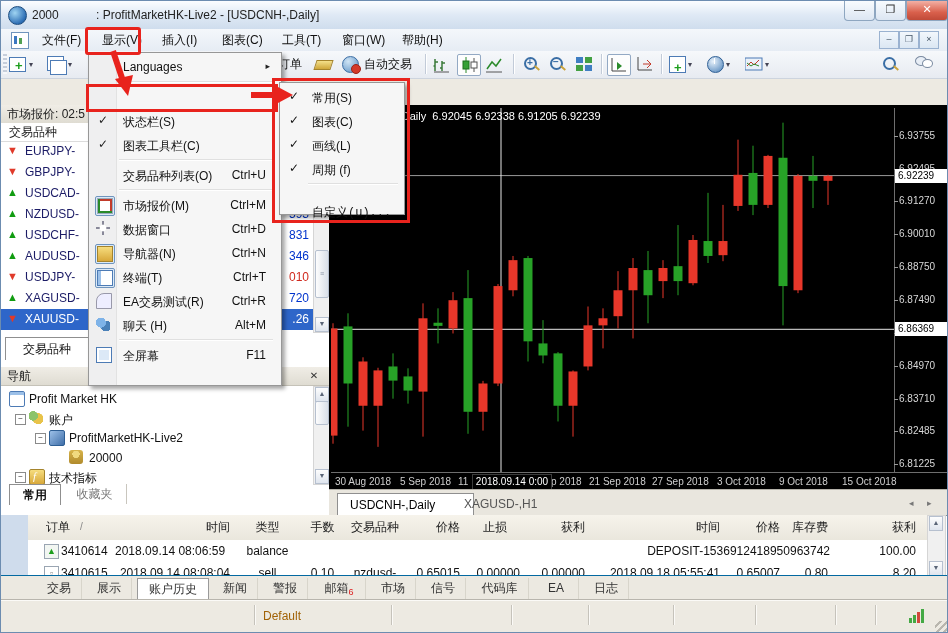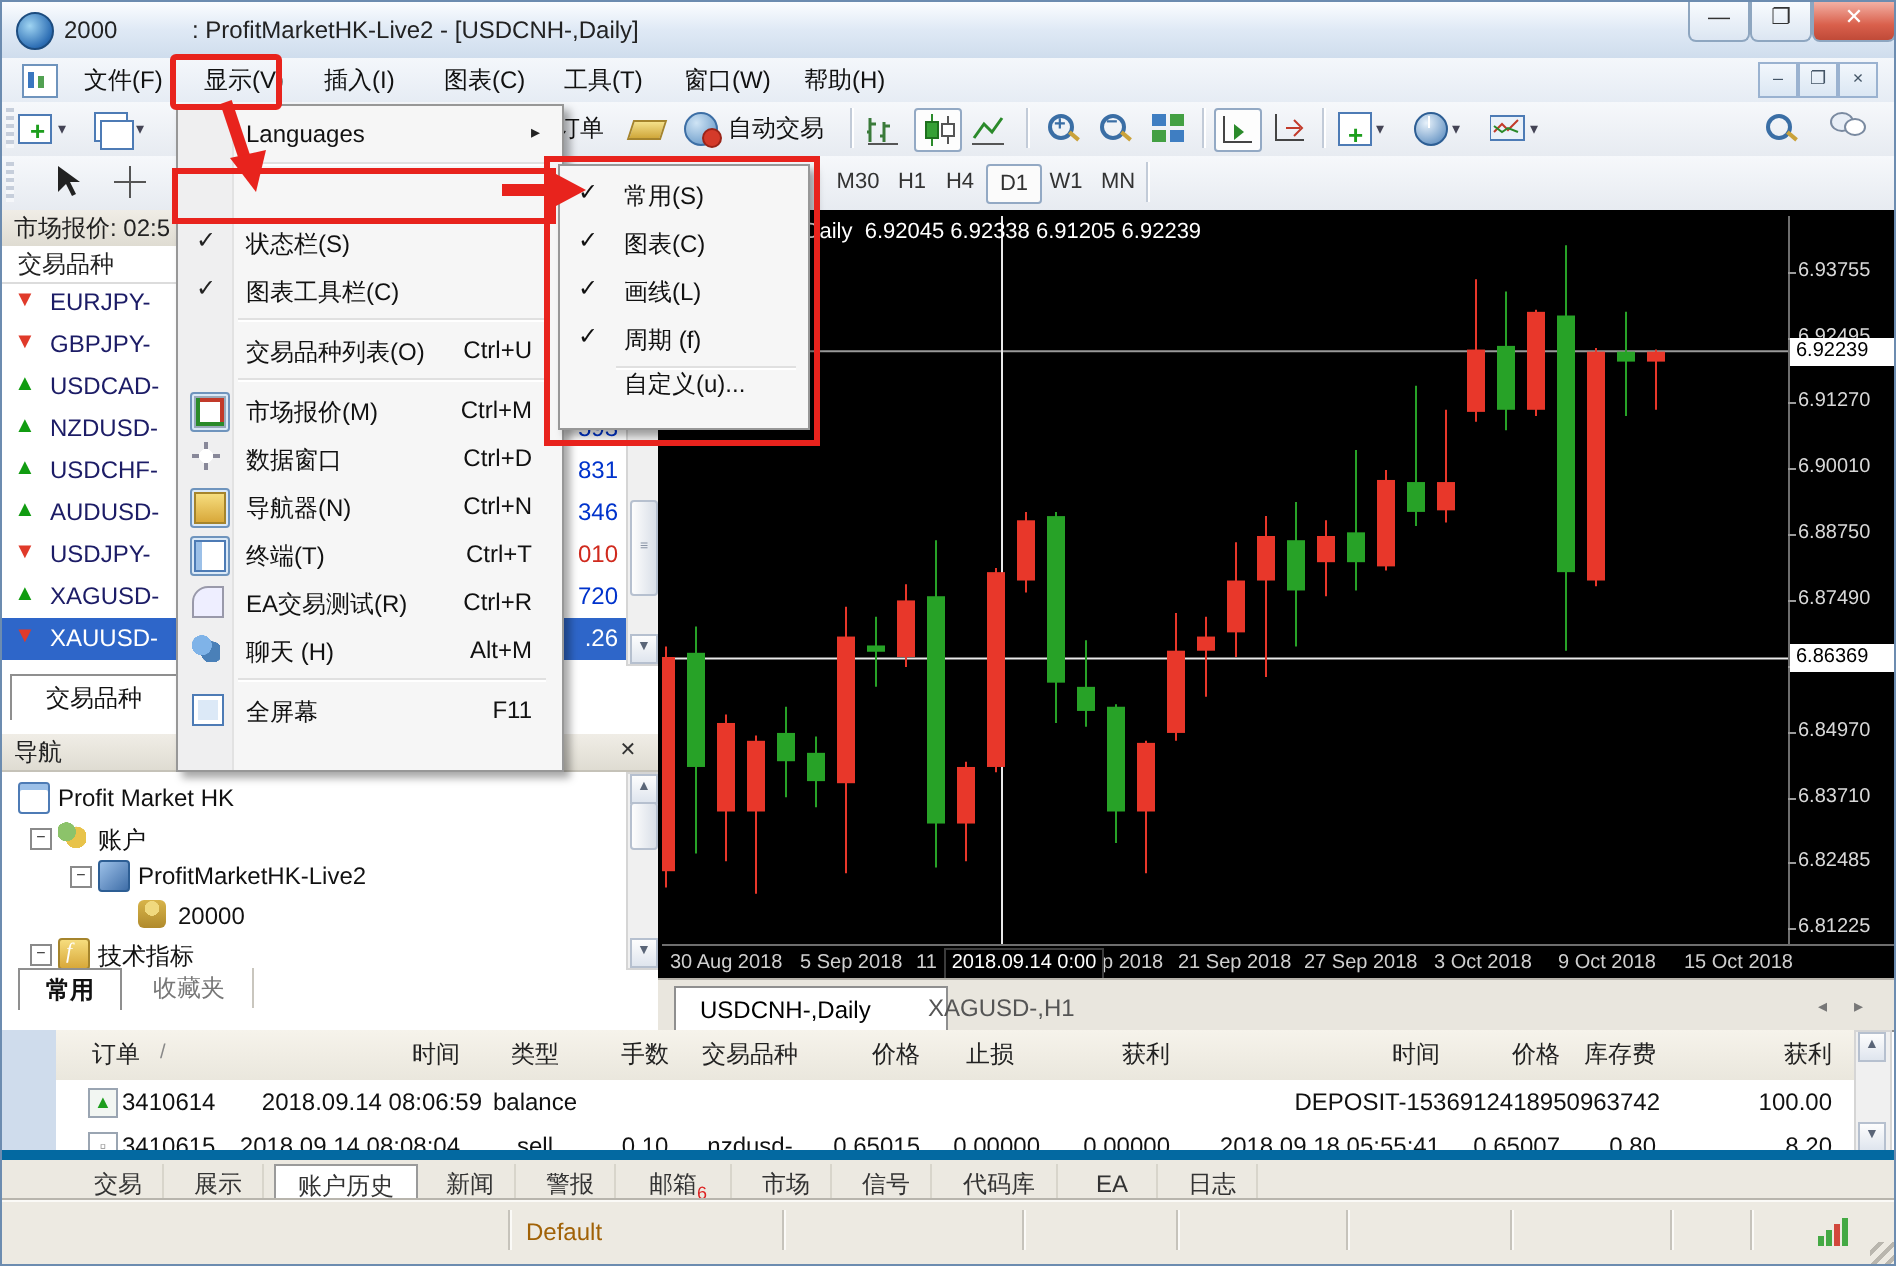--- a/index.html
+++ b/index.html
@@ -68,21 +68,21 @@
   .ctab-arr{position:absolute;top:8px;font-size:9px;color:#777;}
   
   .terminal{left:0;top:514px;width:948px;height:84px;background:#fff;border-top:1px solid #8f8f8f;}
   .term-strip{left:0;top:514px;width:27px;height:84px;background:#cfdcec;border-right:1px solid #aebdd0;}
   .t-hcell{position:absolute;top:0;height:24px;line-height:24px;font-size:12px;color:#222;}
   .t-header{left:27px;top:514px;width:899px;height:25px;background:linear-gradient(#f6f3eb,#eae7dd);border-bottom:1px solid #c9c6bc;}
   .t-rows{left:27px;top:539px;width:899px;height:35px;overflow:hidden;background:#fff;}
   .t-row{position:absolute;left:0;width:899px;height:22px;background:#fff;}
   .t-cell{position:absolute;top:3px;height:16px;line-height:16px;font-size:12px;color:#111;white-space:nowrap;}
   .ordico{position:absolute;left:16px;top:4px;width:13px;height:13px;border:1px solid #9aa5b2;background:#f2f6f2;text-align:center;line-height:12px;font-size:9px;}
-  .termtabs{left:0;top:574px;width:948px;height:24px;background:#ece9e1;border-top:5px solid #0369a1;}
+  .termtabs{left:0;top:574px;width:948px;height:24px;background:#ece9e1;border-top:1px solid #0369a1;}
   .ttab{position:absolute;top:2px;height:21px;line-height:21px;font-size:12px;color:#333;text-align:center;border-right:1px solid #d8d5cb;}
   .ttab.active{background:#fff;border:1px solid #9a9a9a;border-bottom:none;height:22px;}
   .badge{color:#d22;font-size:9px;vertical-align:sub;}
   .term-scroll{left:926px;top:514px;width:17px;height:60px;}
   
   .statusbar{left:0;top:598px;width:948px;height:35px;background:#edeae2;border-top:1px solid #b8b5ad;box-shadow:inset 0 1px 0 #fbfaf7;}
   .status-sep{position:absolute;top:5px;width:1px;height:20px;background:#c6c3bb;border-right:1px solid #fbfaf7;}
   .status-text{position:absolute;top:9px;font-size:12px;color:#a16207;}
   .conn{position:absolute;left:908px;top:9px;width:18px;height:14px;}
   .conn i{position:absolute;bottom:0;width:3px;display:block;}
@@ -238,43 +238,20 @@
           <path d="M2 9 l4 3 3-2 5 2" stroke="#2a8a2a" fill="none"></path>
         </svg>
       <span class="caret" style="position:absolute;left:20px;top:6px;">▾</span>
     </div>
     <div class="abs tbtn" style="left:880px;width:18px;">
       <span class="magnifier" style="position:absolute;left:2px;top:3px;"></span>
     </div>
     <div class="abs tbtn chaticon" style="left:914px;width:20px;"></div>
   </div>
 
-  <div class="abs toolbar2">
-    <div class="abs grip" style="left:2px;"></div>
-    <div class="abs tbtn" style="left:24px;width:20px;">
-      <svg width="16" height="20">
-          <path d="M4 2 L4 15 L8 11 L11 17 L13 16 L10 10 L15 10 Z" fill="#222"></path>
-        </svg>
-    </div>
-    <div class="abs tbtn" style="left:54px;width:20px;">
-      <svg width="20" height="20">
-          <line x1="10" y1="2" x2="10" y2="18" stroke="#555"></line>
-          <line x1="2" y1="10" x2="18" y2="10" stroke="#555"></line>
-        </svg>
-    </div>
-    <div id="period-bar">
-        <div class="abs period-btn" style="left: 414px; width: 28px;">M30</div>
-        <div class="abs period-btn" style="left: 444px; width: 22px;">H1</div>
-        <div class="abs period-btn" style="left: 468px; width: 22px;">H4</div>
-        <div class="abs period-btn active" style="left: 492px; width: 26px;">D1</div>
-        <div class="abs period-btn" style="left: 520px; width: 24px;">W1</div>
-        <div class="abs period-btn" style="left: 546px; width: 24px;">MN</div>
-      </div>
-    <div class="abs sep-v" style="left:572px;"></div>
-  </div>
 
   <div class="abs mw">
     <div class="abs panel-hdr" style="left:0;top:0;width:327px;height:18px;padding-left:6px;line-height:18px;">市场报价: 02:5</div>
     <div class="abs mw-colhdr" style="padding-left:8px;line-height:18px;">交易品种</div>
     <div id="mw-rows">
         <div class="abs mw-row" style="left: 0px; top: 36px; width: 310px;">
           <div class="arr" style="color: rgb(224, 58, 42);">▼</div>
           <div class="sym">EURJPY-</div>
         </div>
         <div class="abs mw-row" style="left: 0px; top: 57px; width: 310px;">
@@ -508,21 +485,21 @@
         <div class="t-hcell" style="left: 702px; width: 50px; text-align: right; padding-right: 10px;">价格</div>
         <div class="t-hcell" style="left: 762px; width: 38px; text-align: right; padding-right: 10px;">库存费</div>
         <div class="t-hcell" style="left: 810px; width: 78px; text-align: right; padding-right: 10px;">获利</div>
       </div>
     </div>
   <div class="abs t-rows">
       <div id="t-rows-inner" style="position:relative;">
         <div class="t-row" style="top: 0px;">
           <div class="ordico" style="color: rgb(29, 158, 29);">▲</div>
           <div class="t-cell" style="left: 0px; width: 77px; text-align: left; padding-left: 33px;">3410614</div>
-          <div class="t-cell" style="left: 87px; width: 115px; text-align: right; padding-right: 10px; margin-left: 11px;">2018.09.14 08:06:59</div>
+          <div class="t-cell" style="left: 87px; width: 115px; padding-right: 10px;">2018.09.14 08:06:59</div>
           <div class="t-cell" style="left: 212px; width: 55px; text-align: center; padding-right: 10px;">balance</div>
           <div class="t-cell" style="left: 810px; width: 78px; text-align: right; padding-right: 10px;">100.00</div>
           <div class="t-cell" style="left: 567px; width: 235px; text-align: right;">DEPOSIT-1536912418950963742</div>
         </div>
         <div class="t-row" style="top: 22px;">
           <div class="ordico" style="color: rgb(136, 136, 136); background: rgb(255, 255, 255);">▫</div>
           <div class="t-cell" style="left: 0px; width: 77px; text-align: left; padding-left: 33px;">3410615</div>
           <div class="t-cell" style="left: 87px; width: 115px; text-align: right; padding-right: 10px;">2018.09.14 08:08:04</div>
           <div class="t-cell" style="left: 212px; width: 55px; text-align: center; padding-right: 10px;">sell</div>
           <div class="t-cell" style="left: 277px; width: 35px; text-align: center; padding-right: 10px;">0.10</div>
@@ -665,21 +642,21 @@
         </div>
         <div class="smi" style="top: 50px;">
           <div class="chk">✓</div>
           <div class="lbl">画线(L)</div>
         </div>
         <div class="smi" style="top: 74px;">
           <div class="chk">✓</div>
           <div class="lbl">周期 (f)</div>
         </div>
         <div class="smsep" style="top: 100px;"></div>
-        <div class="smi" style="top: 96px;">
+        <div class="smi" style="top: 116px; font-family: Liberation Mono, monospace;">
           <div class="lbl">自定义(u)...</div>
         </div>
       </div>
   </div>
 
   <div class="abs redbox" style="left:84px;top:26px;width:50px;height:22px;"></div>
   <div class="abs redbox" style="left:85px;top:83px;width:186px;height:22px;border-radius:0;"></div>
   <div class="abs redbox" style="left:271px;top:77px;width:132px;height:139px;border-radius:0;"></div>
   <svg id="anno-svg" class="abs" width="948" height="633" xmlns="http://www.w3.org/2000/svg">
     <line x1="112" y1="50" x2="122" y2="80" stroke="#e8231d" stroke-width="6"></line>

